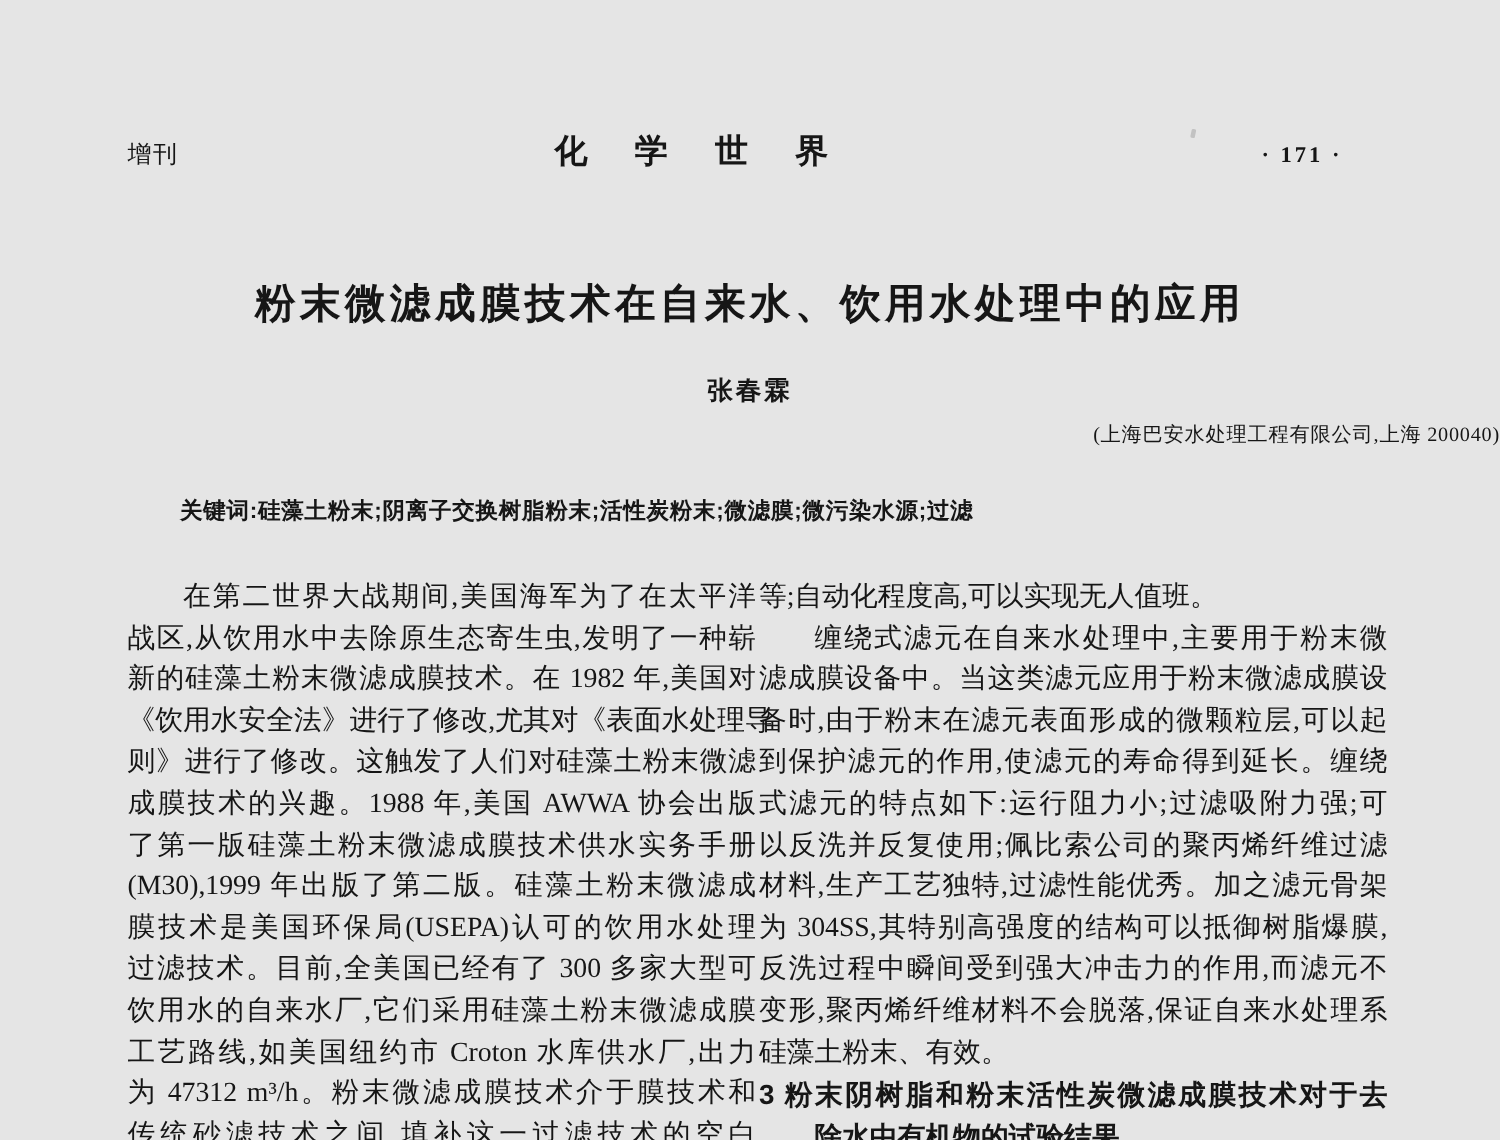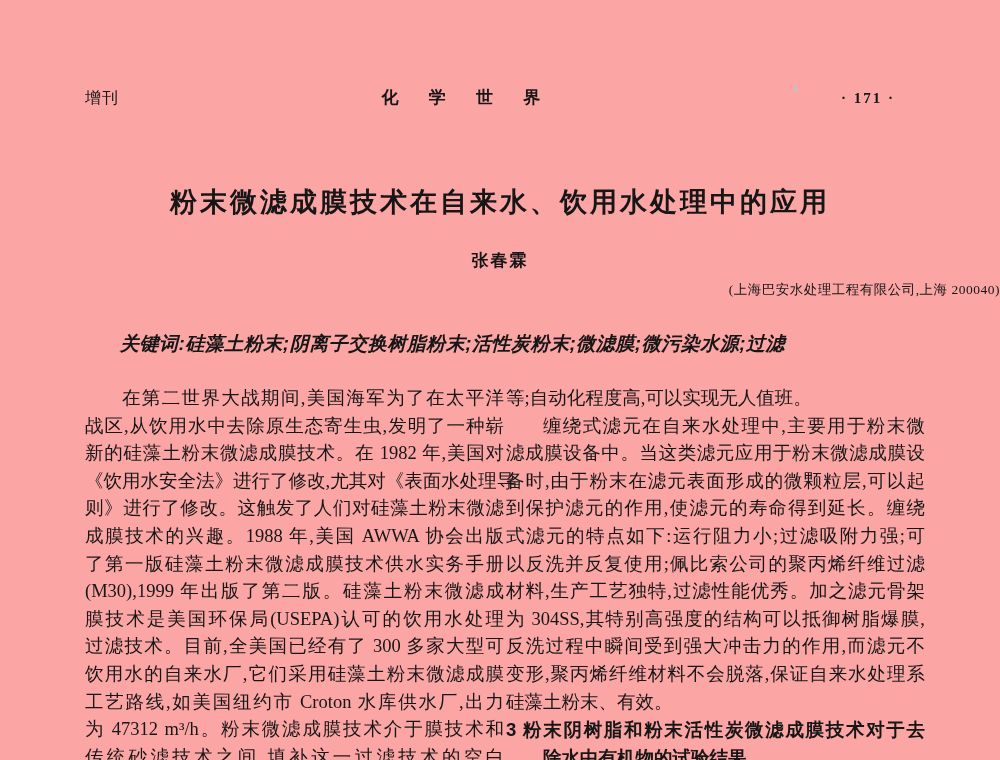--- a/index.html
+++ b/index.html
@@ -1,33 +1,33 @@
 <!DOCTYPE html>
 <html><head>
 <meta charset="utf-8">
 <style>
   html,body{margin:0;padding:0;background:#888;}
   .page{
     position:relative;
     width:1000px;height:760px;
     margin:0 auto;
-    background:#fca5a5;
+    background:#e5e5e5;
     overflow:hidden;
     font-family:"Liberation Serif", serif;
     color:#161616;
   }
   
   .hdr{
     position:absolute; top:86px; left:85px; width:810px;
     display:flex; justify-content:space-between; align-items:baseline;
     font-size:16px;
   }
   .hdr .issue{font-size:16px; letter-spacing:1px;}
   .hdr .jname{
-    font-size:17px; font-weight:600; letter-spacing:2px; word-spacing:22px;
+    font-size:22px; font-weight:600; letter-spacing:2px; word-spacing:22px;
     transform:translateX(-18px);
   }
   .hdr .pageno{font-size:15px; font-weight:700; letter-spacing:2px;}
   .scan-mark{
     position:absolute; top:86px; left:794px; width:3px; height:6px;
     background:#c2c2c2; transform:rotate(12deg); border-radius:1px;
   }
   
   .title{
     position:absolute; top:184px; left:0; width:100%;
@@ -39,21 +39,21 @@
     position:absolute; top:249px; left:0; width:100%;
     text-align:center; font-size:17px; font-weight:600; letter-spacing:2px;
   }
   .affil{
     position:absolute; top:281px; left:0; width:100%;
     text-align:right; font-size:13.5px; letter-spacing:.5px;
   }
   .keywords{
     position:absolute; top:331px; left:120px;
     font-family:"Liberation Sans", sans-serif;
-    font-weight:700; font-size:19px; letter-spacing:.5px;font-style:italic;
+    font-weight:700; font-size:15px; letter-spacing:.5px;
   }
   
   .col{
     position:absolute; top:385px; width:419px;
     font-size:18.5px; line-height:27.6px;
   }
   .col-left{left:85px;}
   .col-right{left:506px;}
   .line{
     text-align:justify;

